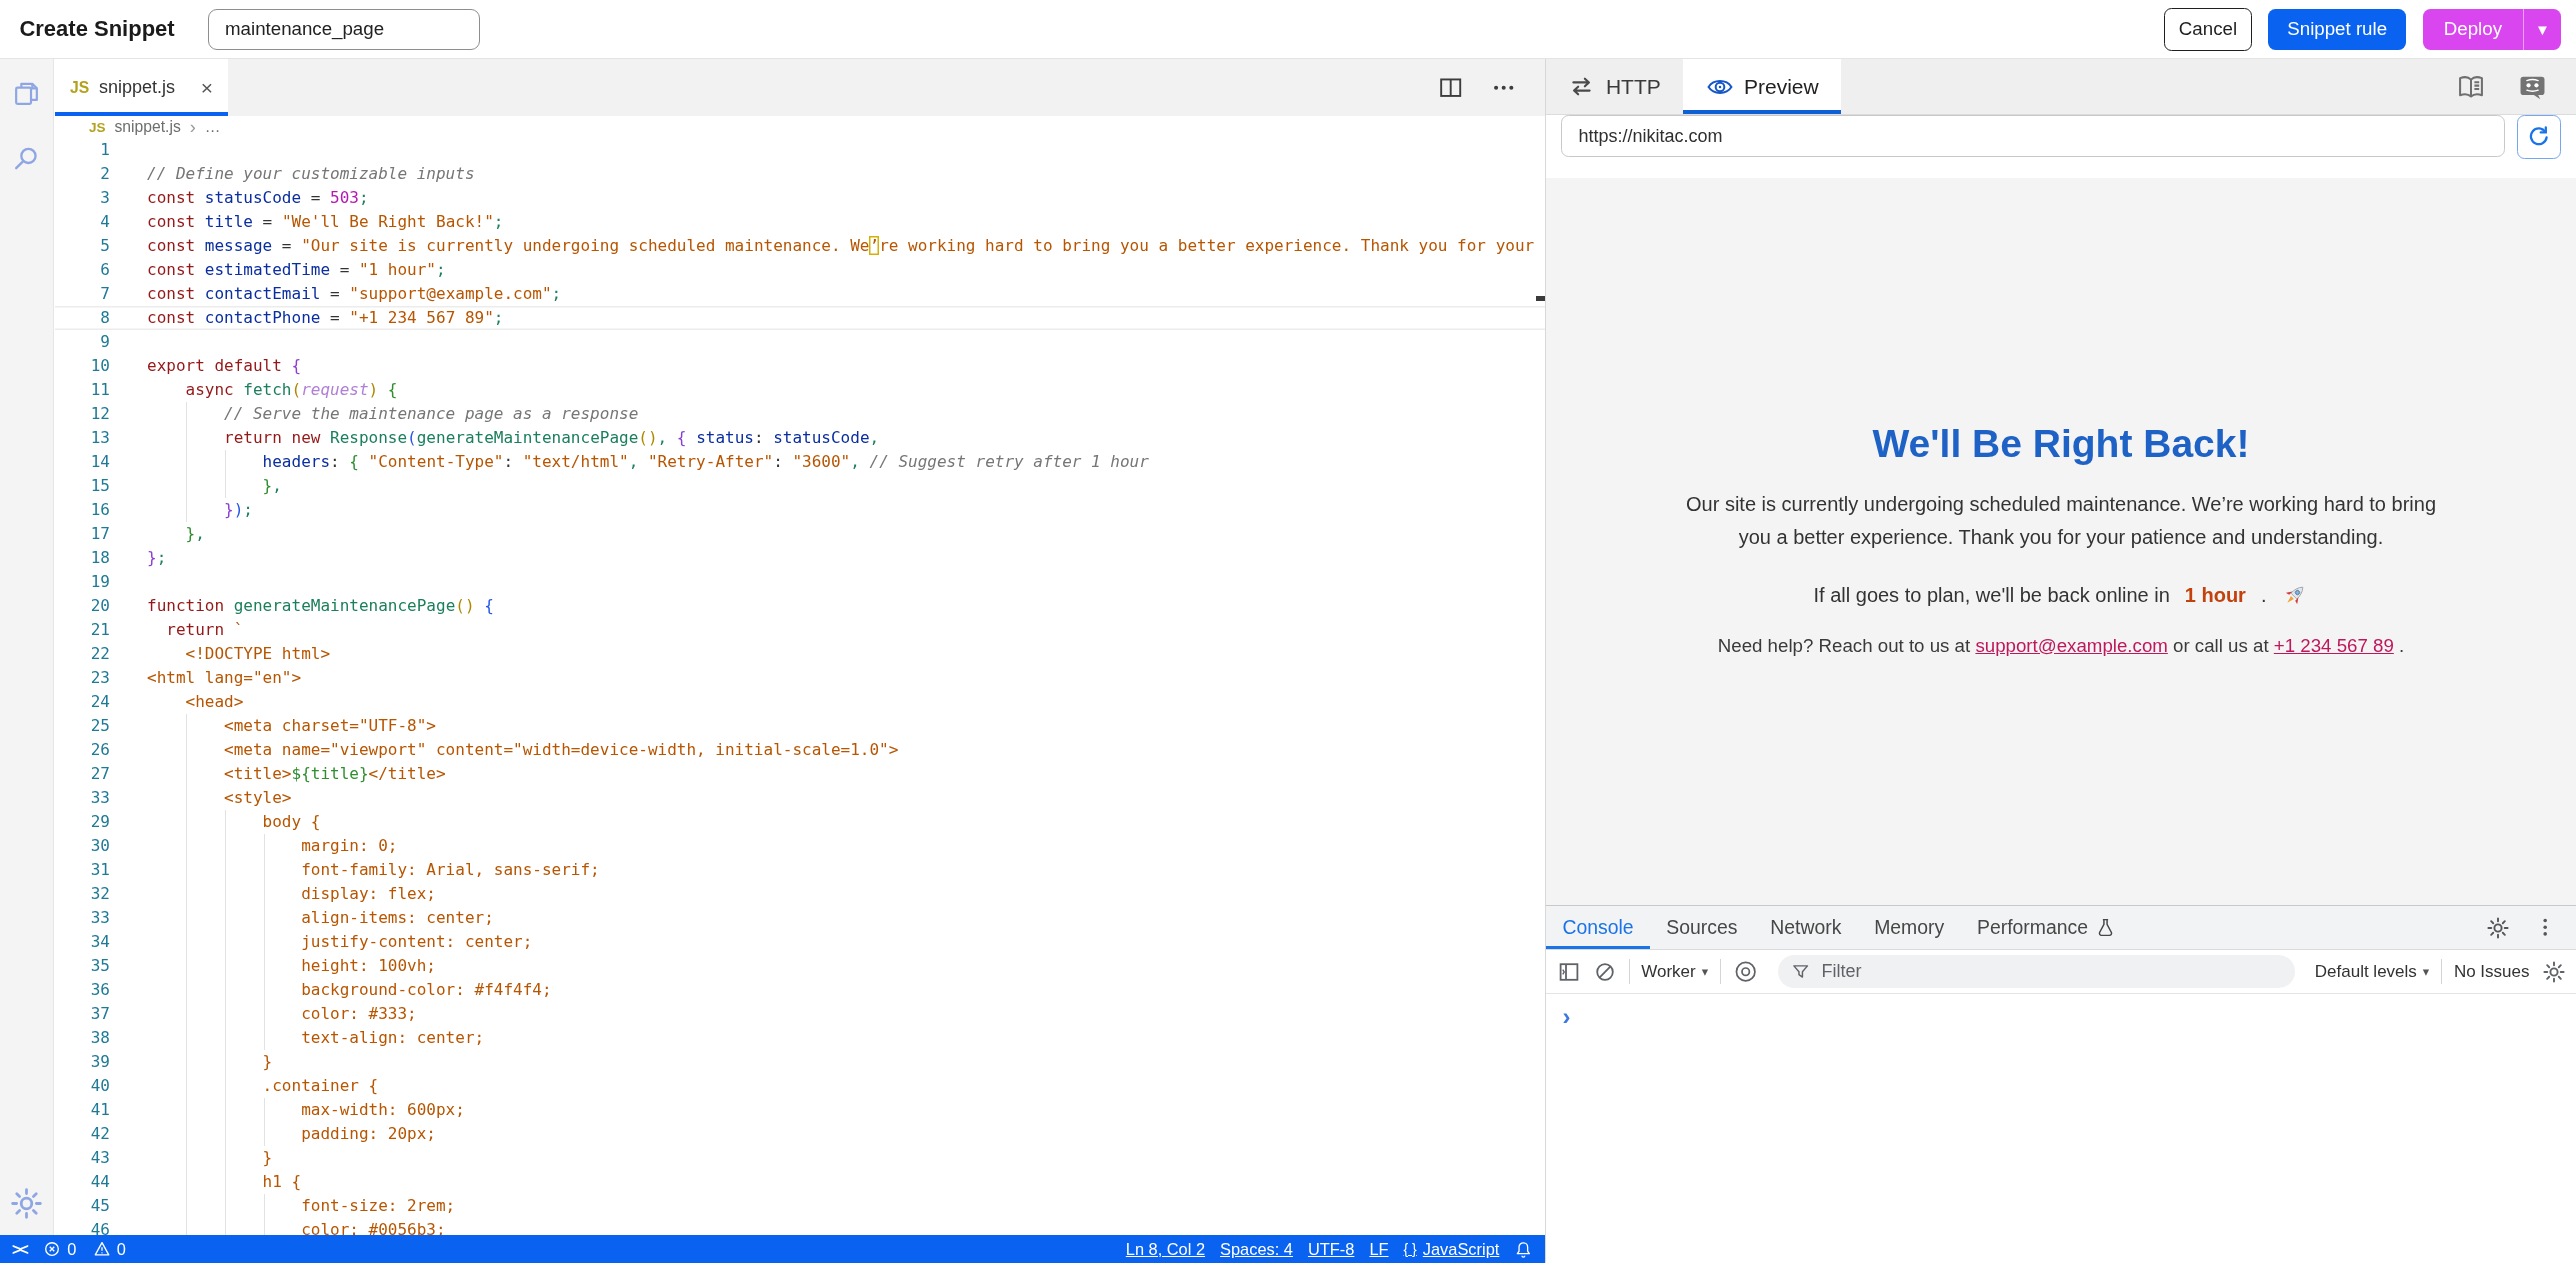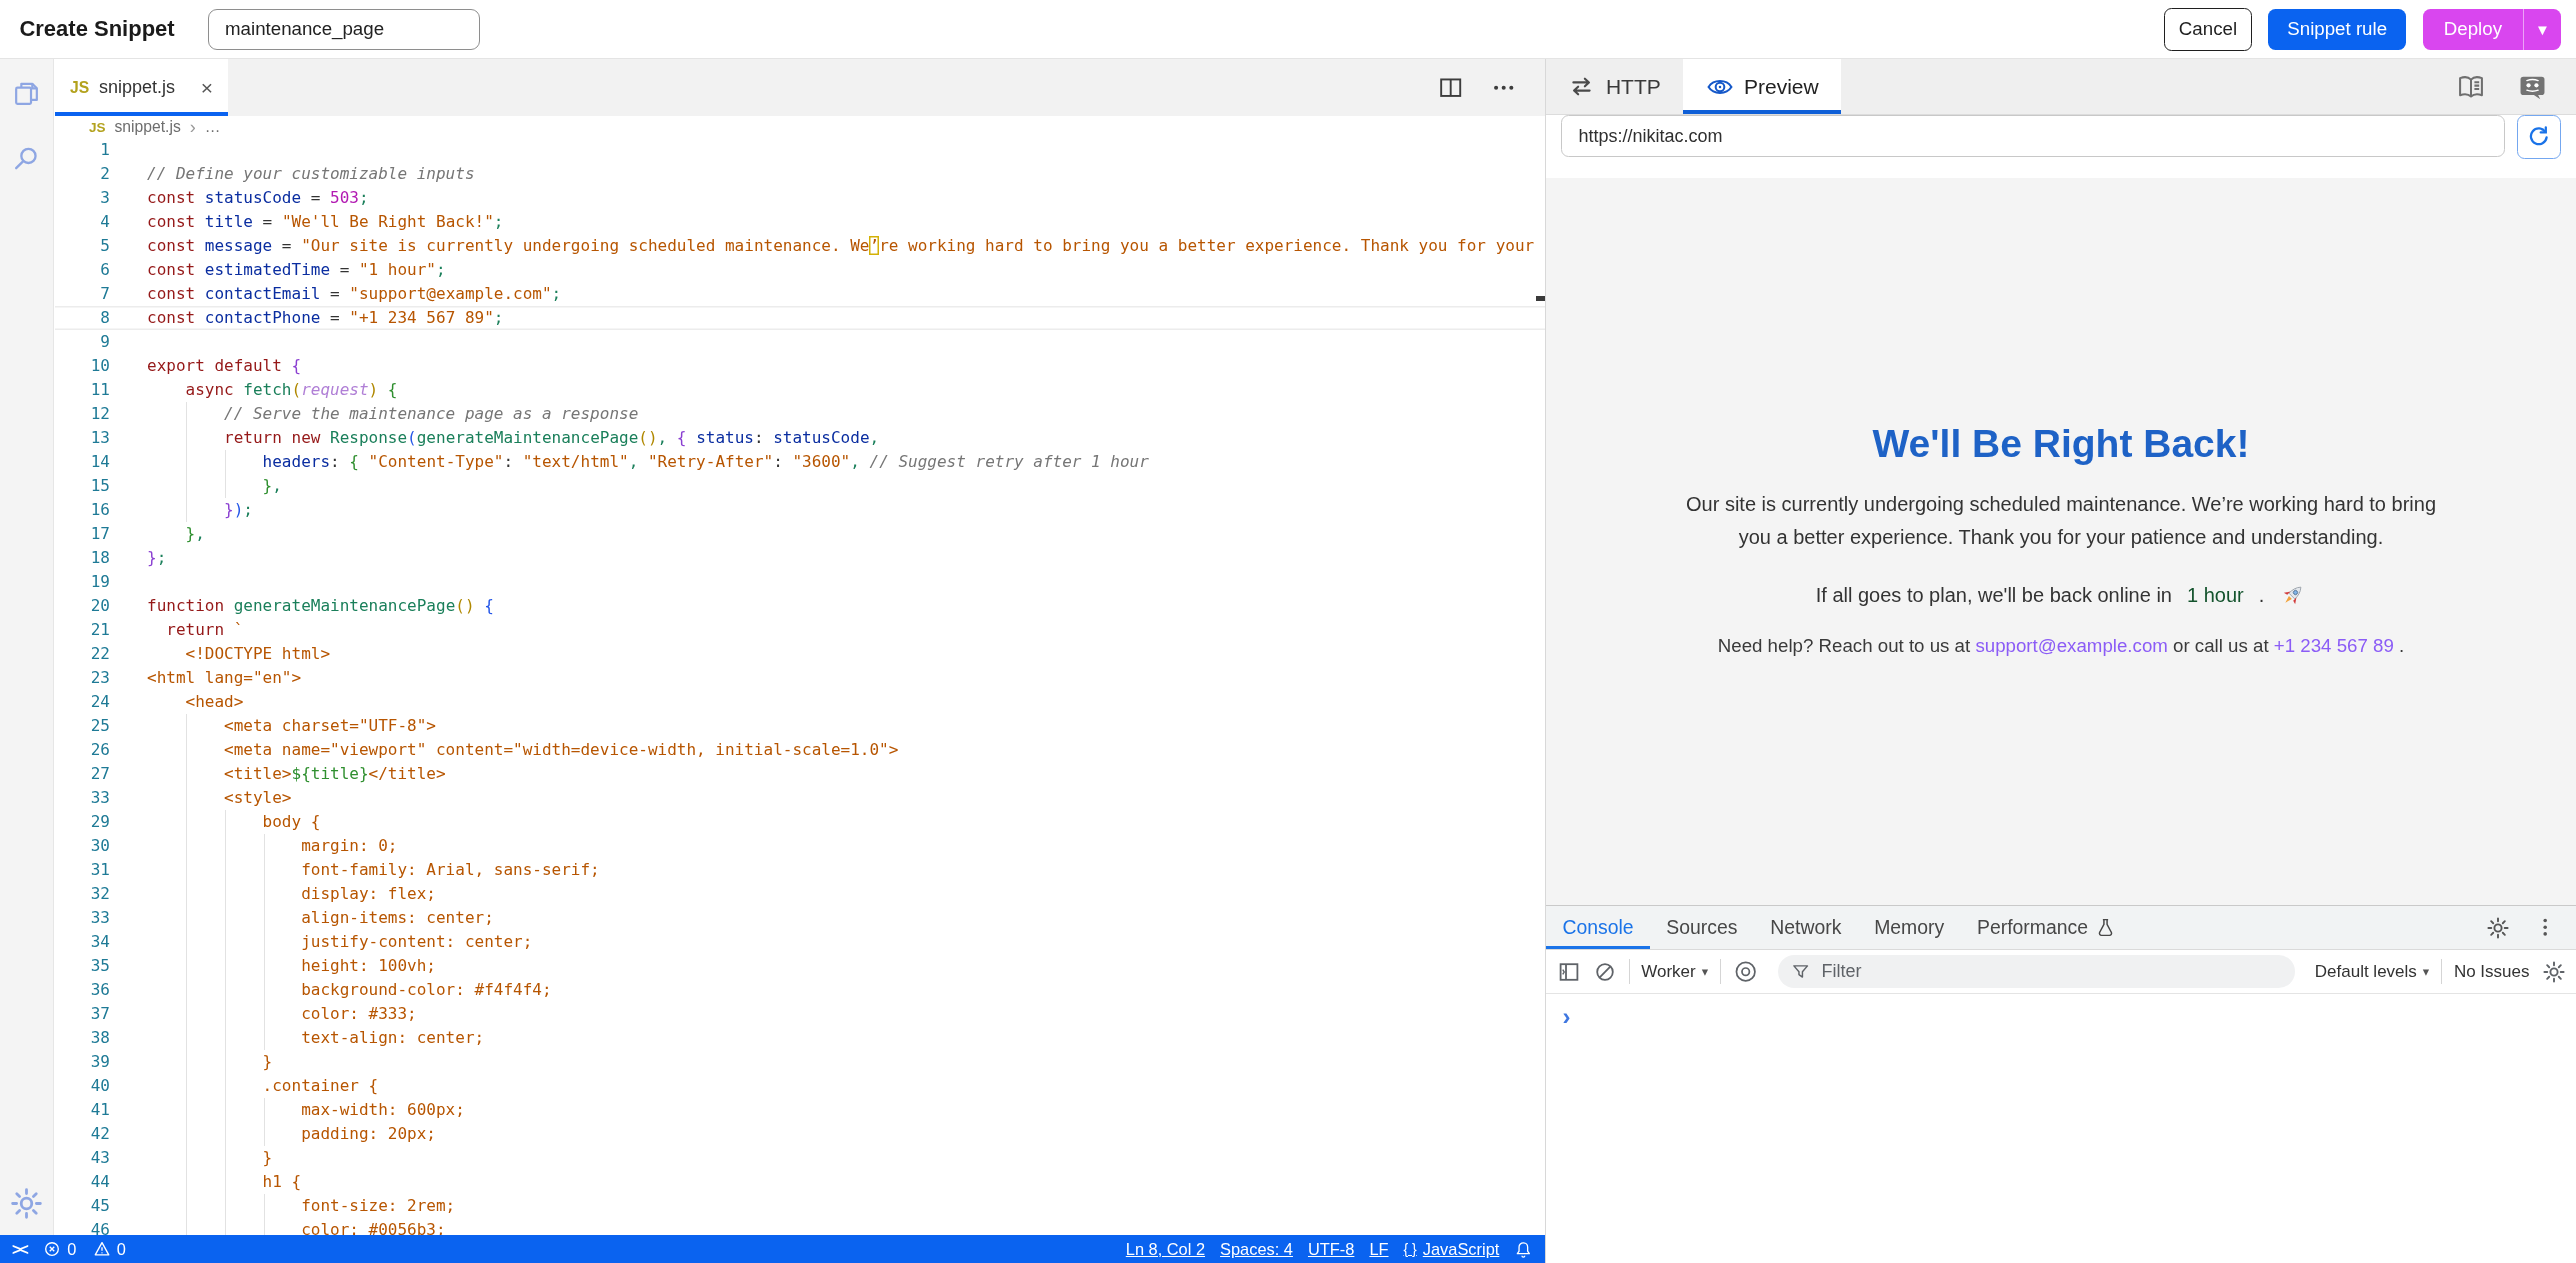--- a/index.html
+++ b/index.html
@@ -78,23 +78,23 @@
   .url-input{flex:1;height:40px;border:1.5px solid #c8c8c8;border-radius:7.5px;font-size:18px;color:#2f2f2f;
     padding:0 16.4px;font-family:"Liberation Sans",sans-serif;outline:none;}
   .refresh-btn{width:42px;height:42px;border:1.5px solid #74a7f0;border-radius:7.5px;background:#fff;
     display:flex;align-items:center;justify-content:center;cursor:pointer;flex:none;}
 
   .viewport{flex:1;background:#f4f4f4;overflow:hidden;display:flex;justify-content:center;}
   .page{width:777px;text-align:center;padding-top:244px;}
   .page-h1{font-size:39px;font-weight:700;color:#1e62c6;margin:0;}
   .page-msg{margin:22.4px 0 0 0;font-size:20px;line-height:33px;color:#333;}
   .page-eta{margin:28px 0 0 0;font-size:20px;color:#333;display:flex;align-items:center;justify-content:center;gap:15px;}
-  .eta-strong{color:#14532d;font-weight:400;text-align:center;}
+  .eta-strong{color:#c2410c;font-weight:700;text-align:center;}
   .page-contact{margin:25.4px 0 0 0;font-size:18.7px;color:#3a3a3a;}
-  .plink{color:#8b5cf6;cursor:pointer;}
+  .plink{color:#be185d;cursor:pointer;text-decoration:underline;}
 
   
   .devtools{height:357px;border-top:0.7px solid #c9c9c9;display:flex;flex-direction:column;background:#fff;flex:none;}
   .dt-tabs{height:43px;background:#f1f3f4;display:flex;align-items:stretch;border-bottom:0.7px solid #dadada;flex:none;}
   .dt-tab{display:flex;align-items:center;gap:7.5px;padding:0 16.4px;font-size:19.4px;color:#474747;
     position:relative;cursor:pointer;}
   .dt-tab.active{color:#1a73e8;}
   .dt-underline{position:absolute;left:0;right:0;bottom:0;height:3px;background:#1a73e8;}
   .dt-actions{margin-left:auto;display:flex;align-items:center;gap:24px;padding-right:19.4px;color:#565656;}
   .dt-toolbar{height:43px;display:flex;align-items:center;padding:0 10.5px;gap:12px;

